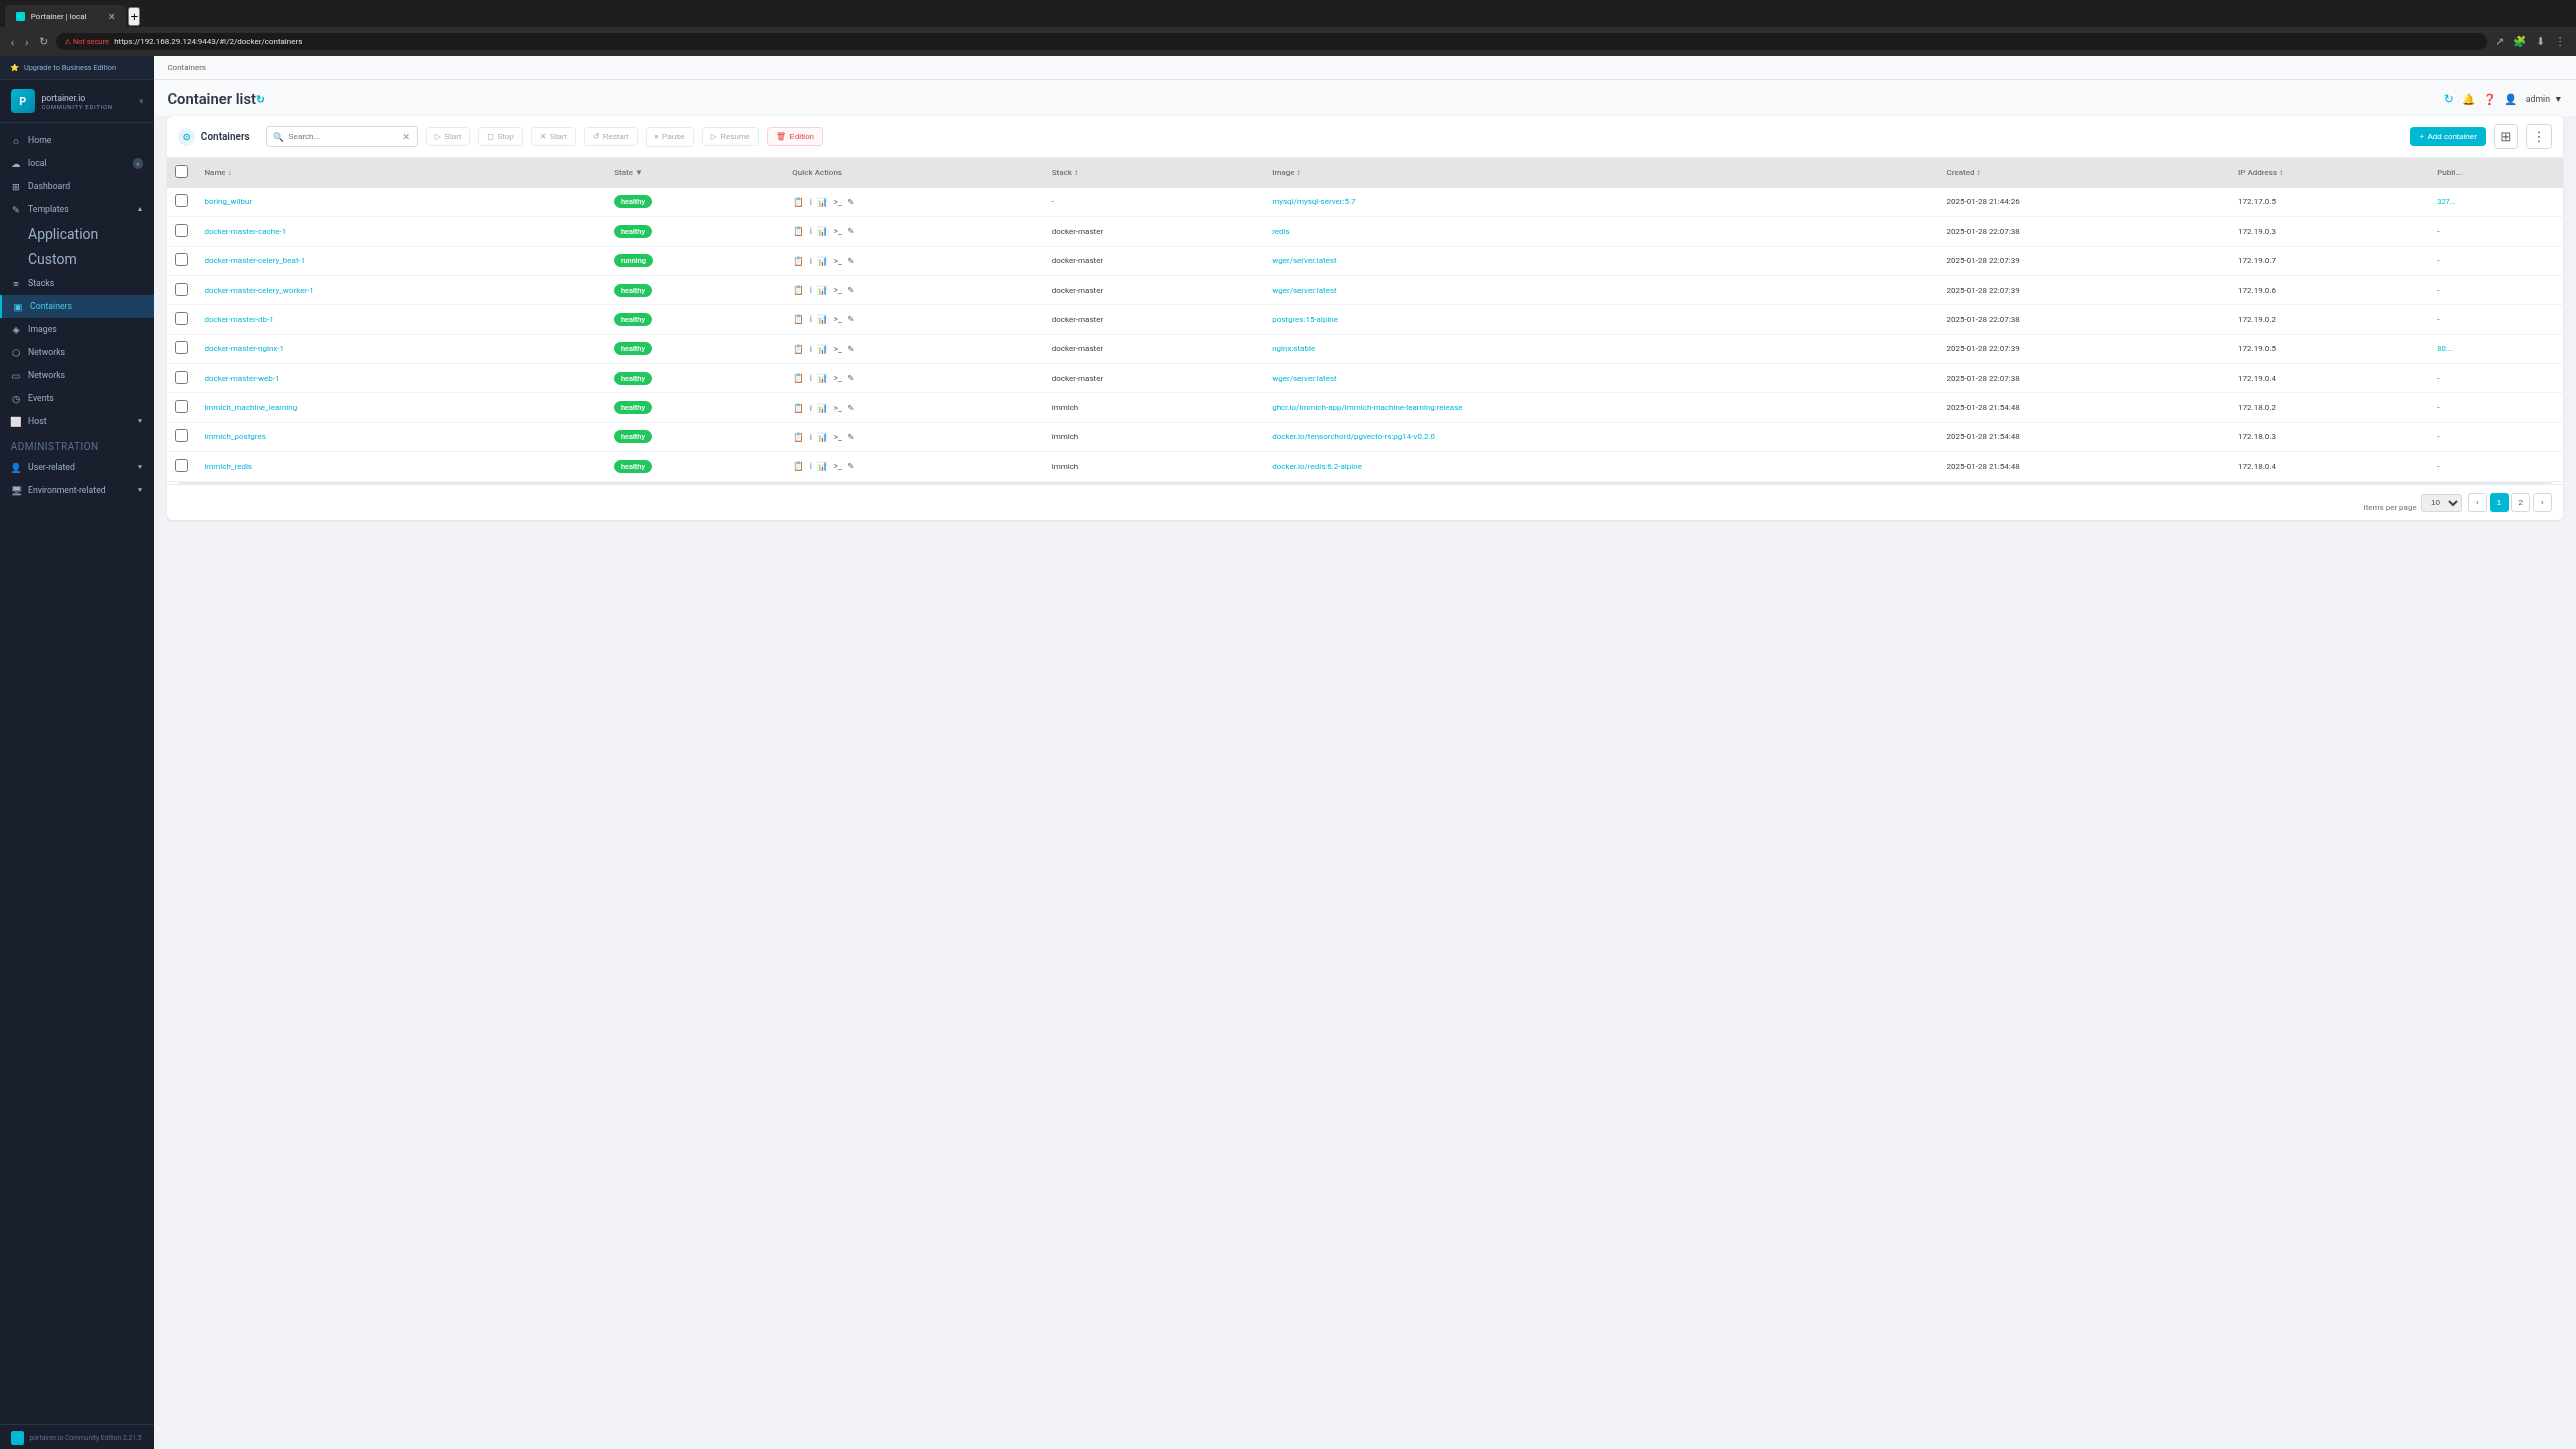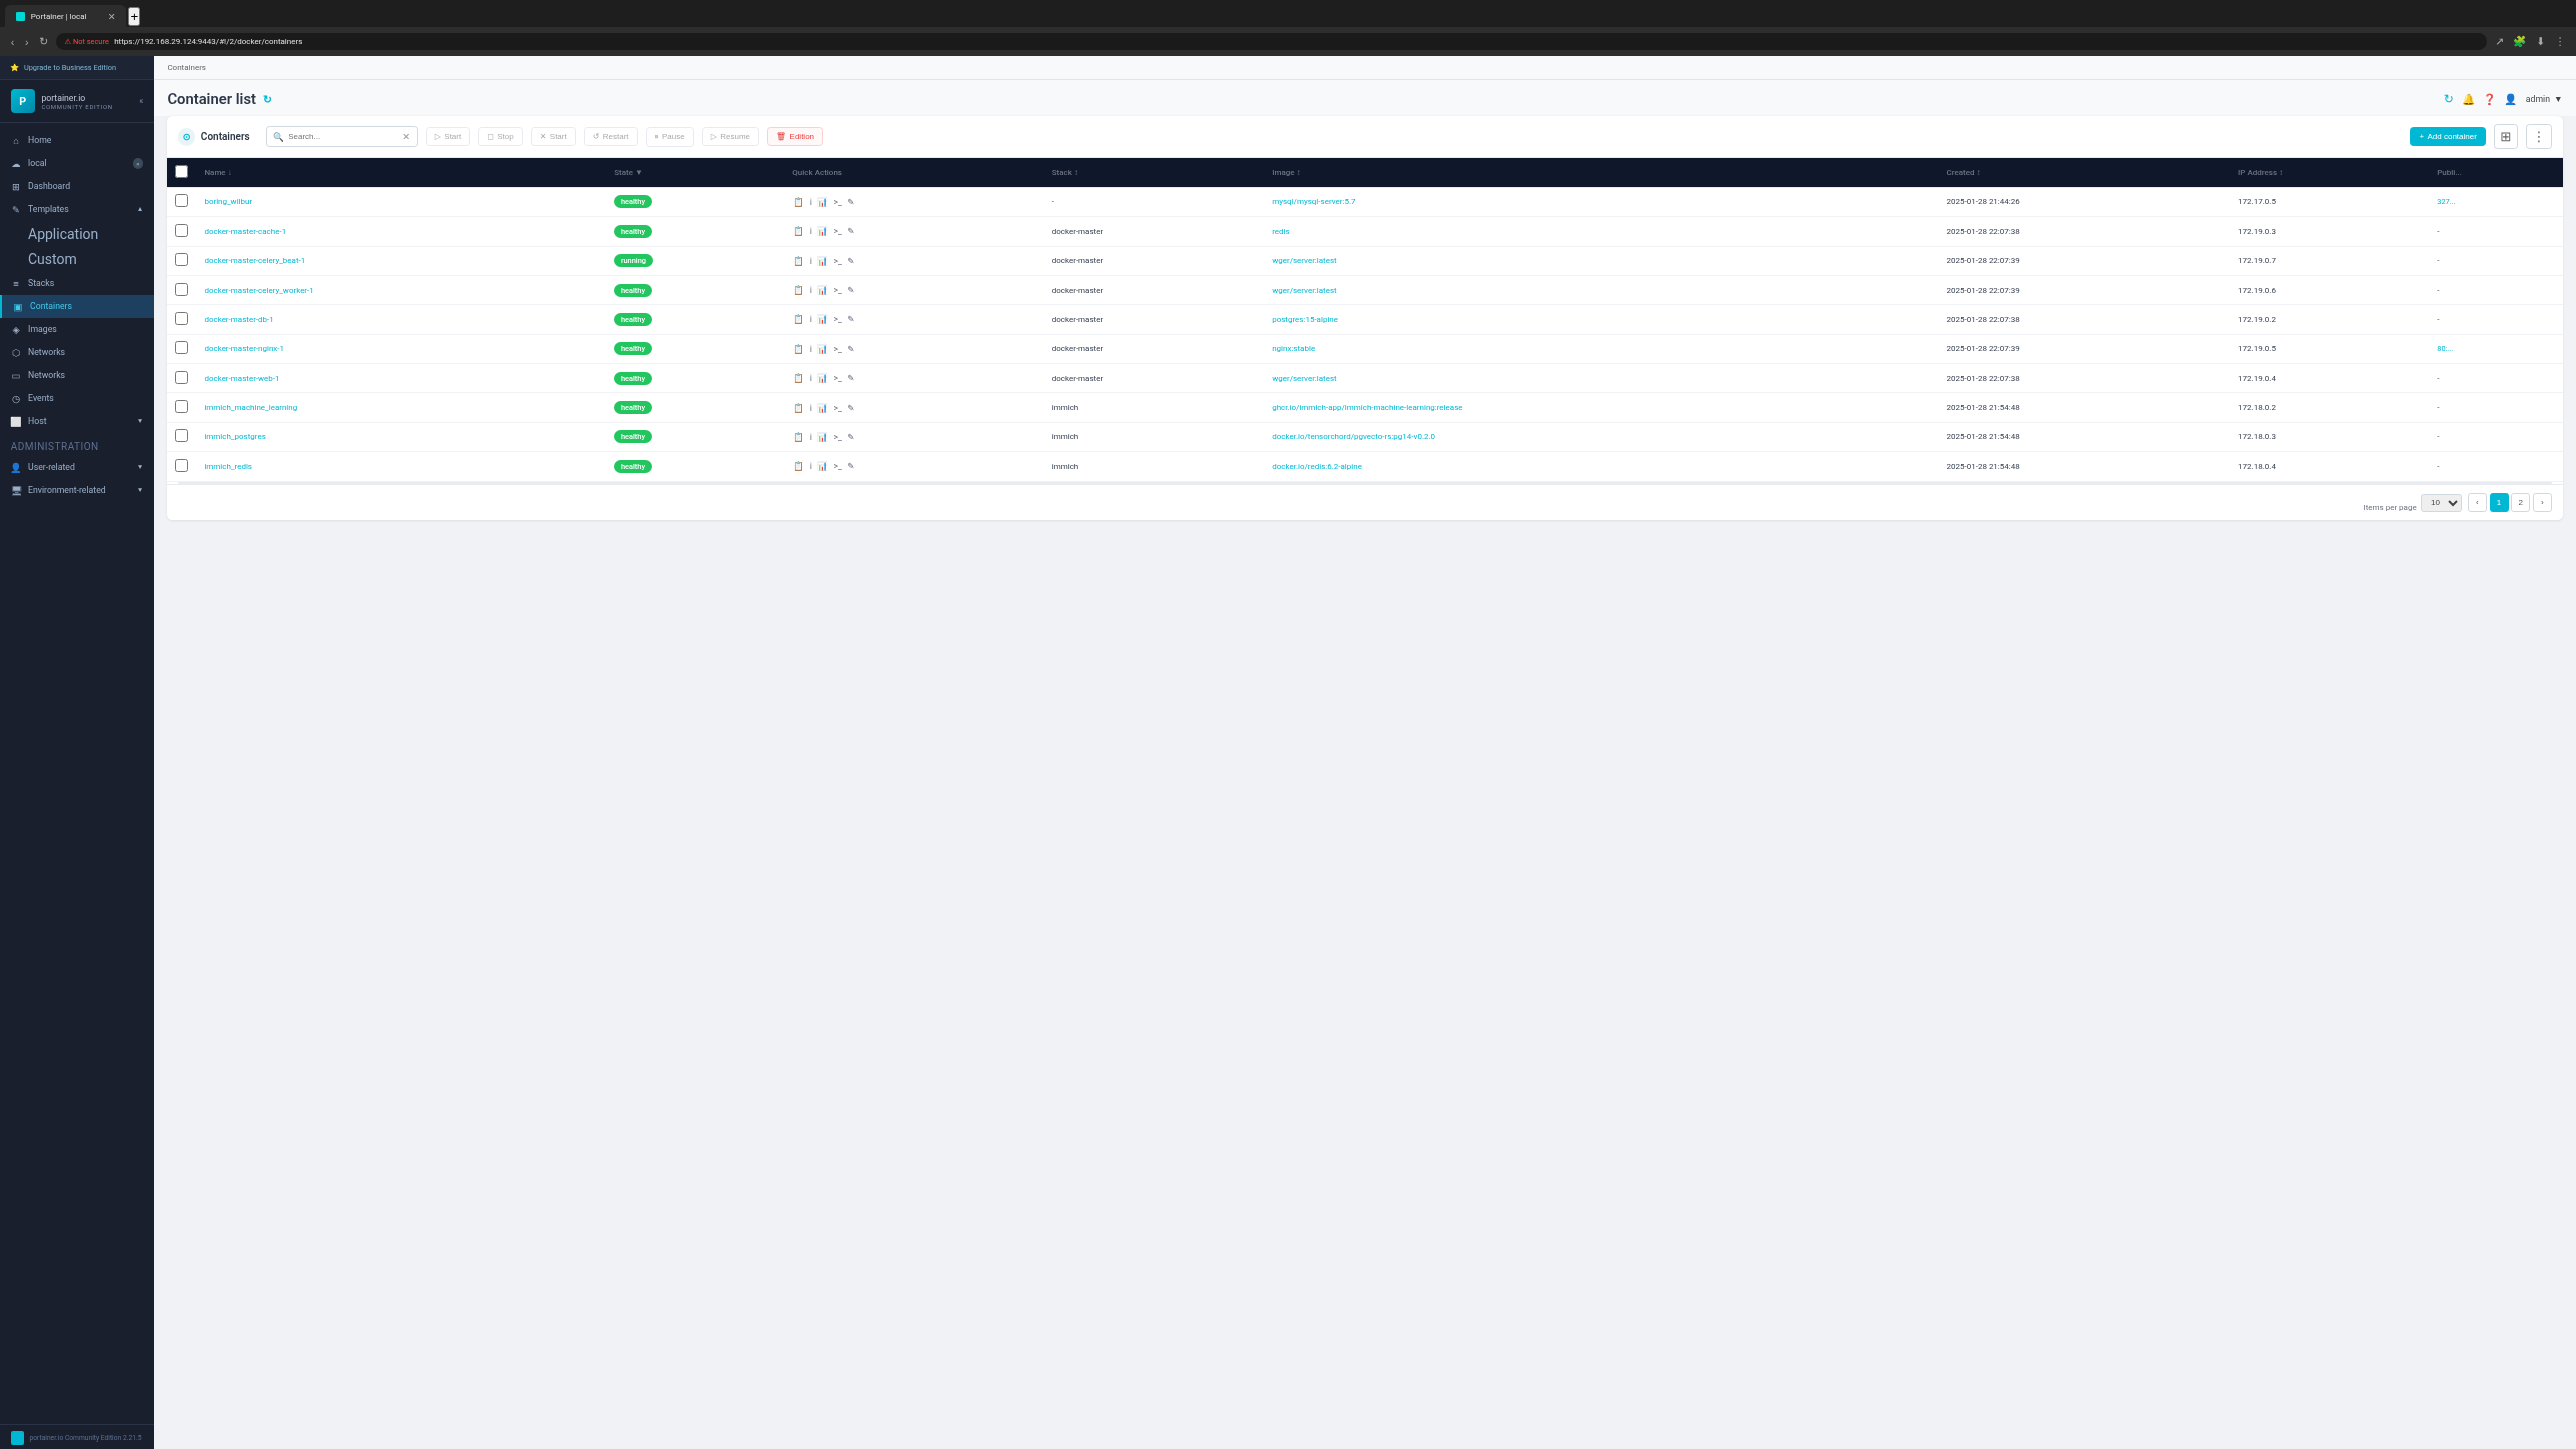--- a/index.html
+++ b/index.html
@@ -38,21 +38,21 @@
     .nav-item.active-page { background: #1e4060; color: #40c8e8; border-left: 2px solid #00b8d4; }
     .nav-item .expand-arrow { margin-left: auto; font-size: 6.7px; }
     .nav-item .close-badge { margin-left: auto; width: 10.7px; height: 10.7px; background: #3a4a5a; border-radius: 50%; display: flex; align-items: center; justify-content: center; font-size: 6px; cursor: pointer; }
     .sidebar-footer { padding: 6.7px 10.7px; border-top: 0.7px solid #2a3245; font-size: 6.7px; color: #5a7090; display: flex; align-items: center; gap: 5.4px; }
     .sidebar-footer-icon { width: 13.4px; height: 13.4px; background: #00b8d4; border-radius: 2px; }
 
     
     .main-content { flex: 1; background: #f0f2f5; overflow-y: auto; display: flex; flex-direction: column; }
     .breadcrumb-bar { padding: 6.7px 13.4px; background: #f8f9fb; border-bottom: 0.7px solid #e0e4ea; font-size: 8px; color: #666; }
     .page-header { display: flex; align-items: center; justify-content: space-between; padding: 10.7px 13.4px 8px; background: #f8f9fb; }
-    .page-title { font-size: 14.8px; font-weight: 600; color: #2d3748; display: flex; align-items: center; gap: 7px; }
+    .page-title { font-size: 14.8px; font-weight: 600; color: #2d3748; display: flex; align-items: center; gap: 0; }
     .refresh-icon { color: #00b8d4; cursor: pointer; font-size: 10.7px; }
     .header-right { display: flex; align-items: center; gap: 8px; }
     .header-icon { color: #666; font-size: 10.7px; cursor: pointer; }
     .admin-dropdown { display: flex; align-items: center; gap: 4px; cursor: pointer; color: #444; font-size: 8.7px; }
     .loading-indicator { color: #00b8d4; font-size: 12px; }
 
     
     .container-panel { margin: 0 13.4px 13.4px; background: white; border-radius: 5.4px; box-shadow: 0 0.7px 2.7px rgba(0,0,0,0.08); overflow: hidden; }
     .panel-toolbar { display: flex; align-items: center; gap: 8px; padding: 8px 10.7px; border-bottom: 0.7px solid #e8ecf0; flex-wrap: wrap; }
     .panel-title { display: flex; align-items: center; gap: 5.4px; font-size: 10px; font-weight: 600; color: #2d3748; margin-right: 8px; }
@@ -62,21 +62,21 @@
     .search-clear { color: #999; cursor: pointer; font-size: 9.4px; }
     .action-btn { display: flex; align-items: center; gap: 3.4px; padding: 4px 8px; border: 0.7px solid #d0d8e0; border-radius: 3.4px; background: white; font-size: 8px; color: #555; cursor: pointer; }
     .action-btn.primary { background: #00b8d4; color: white; border-color: #00b8d4; }
     .action-btn.danger { color: #e53e3e; border-color: #fcd0d0; background: #fff8f8; }
     .action-btn.disabled { opacity: 0.5; cursor: default; }
     .spacer { flex: 1; }
     .more-btn { padding: 4px 5.4px; border: 0.7px solid #d0d8e0; border-radius: 3.4px; background: white; cursor: pointer; color: #666; }
 
     
     .container-table { width: 100%; border-collapse: collapse; }
-    .container-table th { padding: 6.7px 8px; text-align: left; font-size: 8px; color: #6b7280; font-weight: 500; border-bottom: 0.7px solid #e8ecf0; background: #0f172a; white-space: nowrap; }
+    .container-table th { padding: 6.7px 8px; text-align: left; font-size: 8px; color: #6b7280; font-weight: 500; border-bottom: 0.7px solid #e8ecf0; background: #e5e5e5; white-space: nowrap; }
     .container-table td { padding: 6.7px 8px; font-size: 8px; color: #374151; border-bottom: 0.7px solid #f0f2f5; vertical-align: middle; white-space: nowrap; }
     .checkbox-cell { width: 21.5px; }
     .container-name { color: #00b8d4; cursor: pointer; text-decoration: none; }
     .status-badge { display: inline-flex; align-items: center; padding: 2px 6.7px; border-radius: 8px; font-size: 7.4px; font-weight: 500; }
     .status-healthy { background: #22c55e; color: white; }
     .status-running { background: #22c55e; color: white; }
     .quick-actions { display: flex; align-items: center; gap: 2.7px; }
     .qa-icon { color: #6b7280; cursor: pointer; font-size: 8.7px; padding: 1.3px; }
     .image-link { color: #00b8d4; cursor: pointer; }
     .port-link { color: #00b8d4; cursor: pointer; font-size: 7.4px; }

